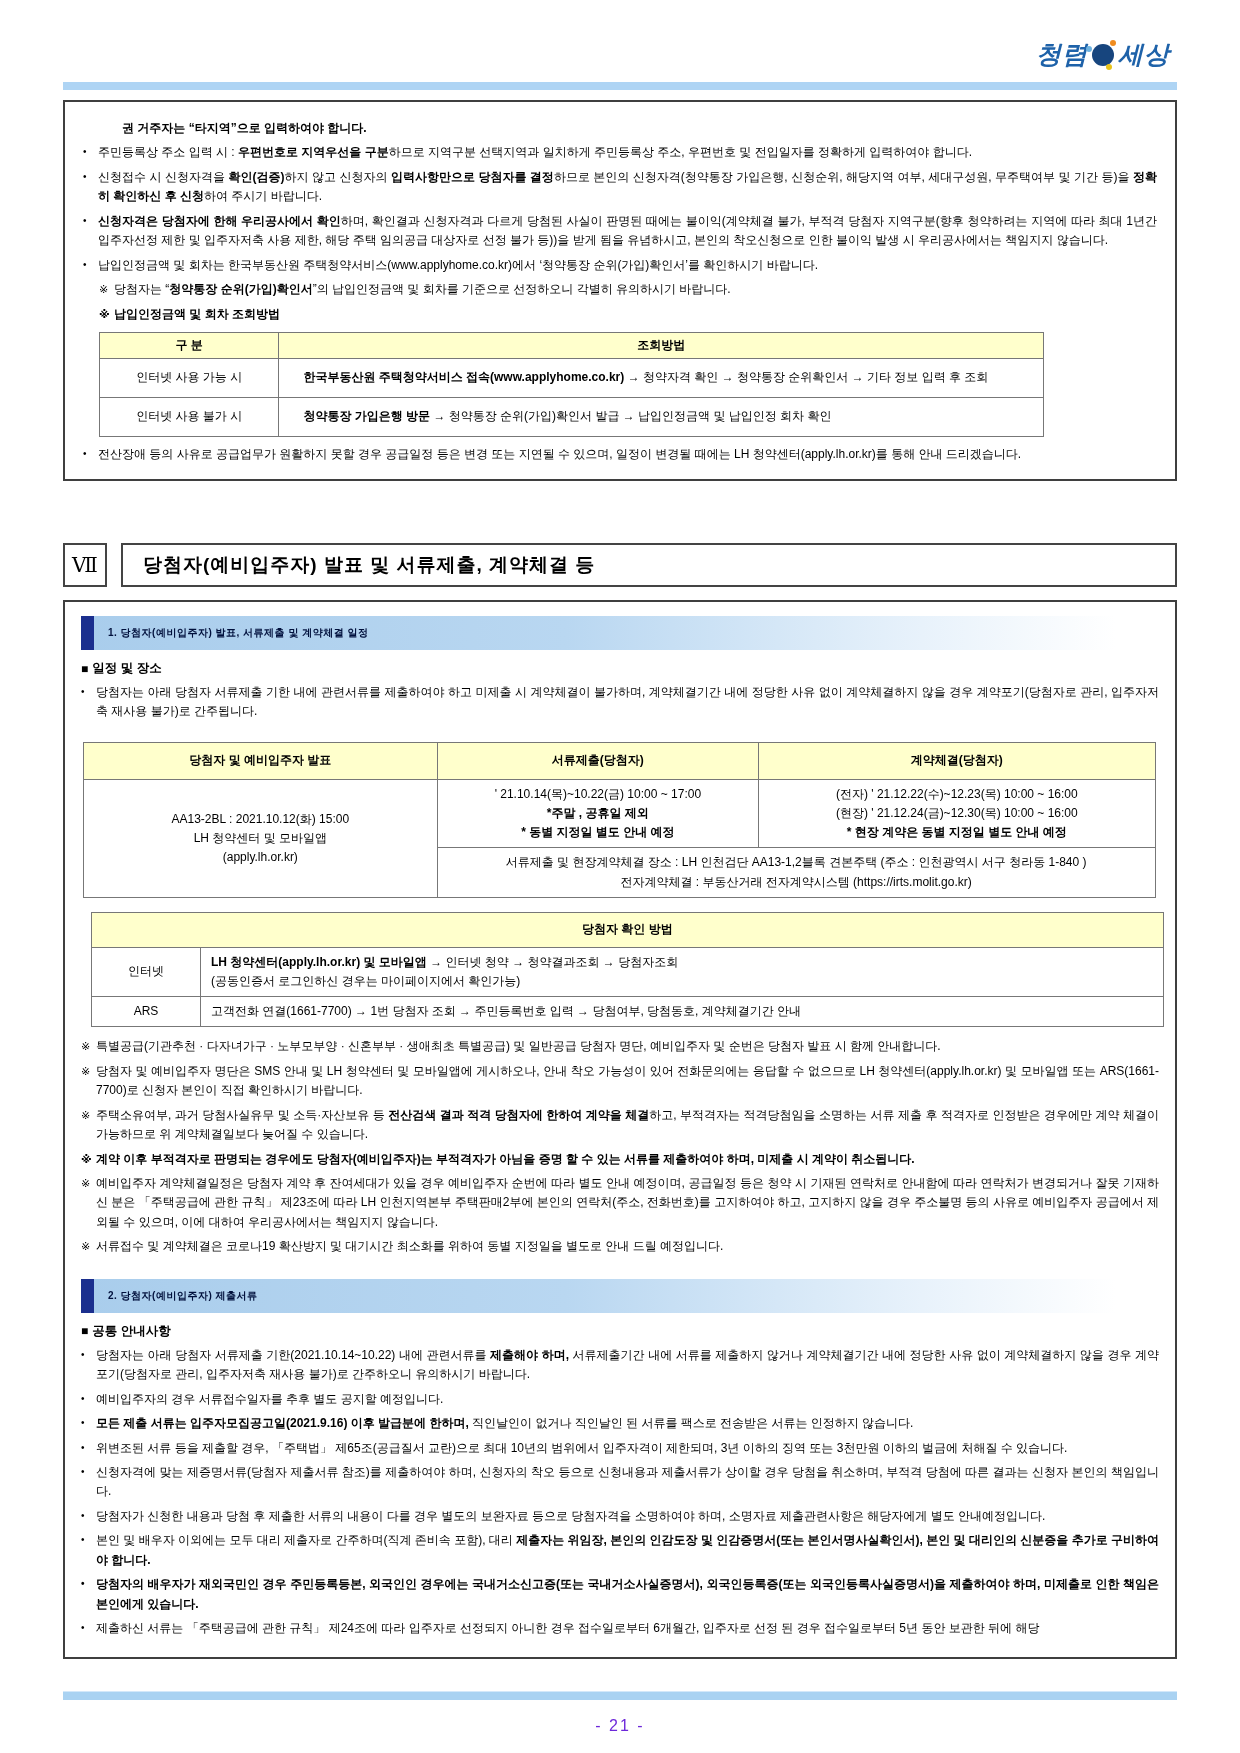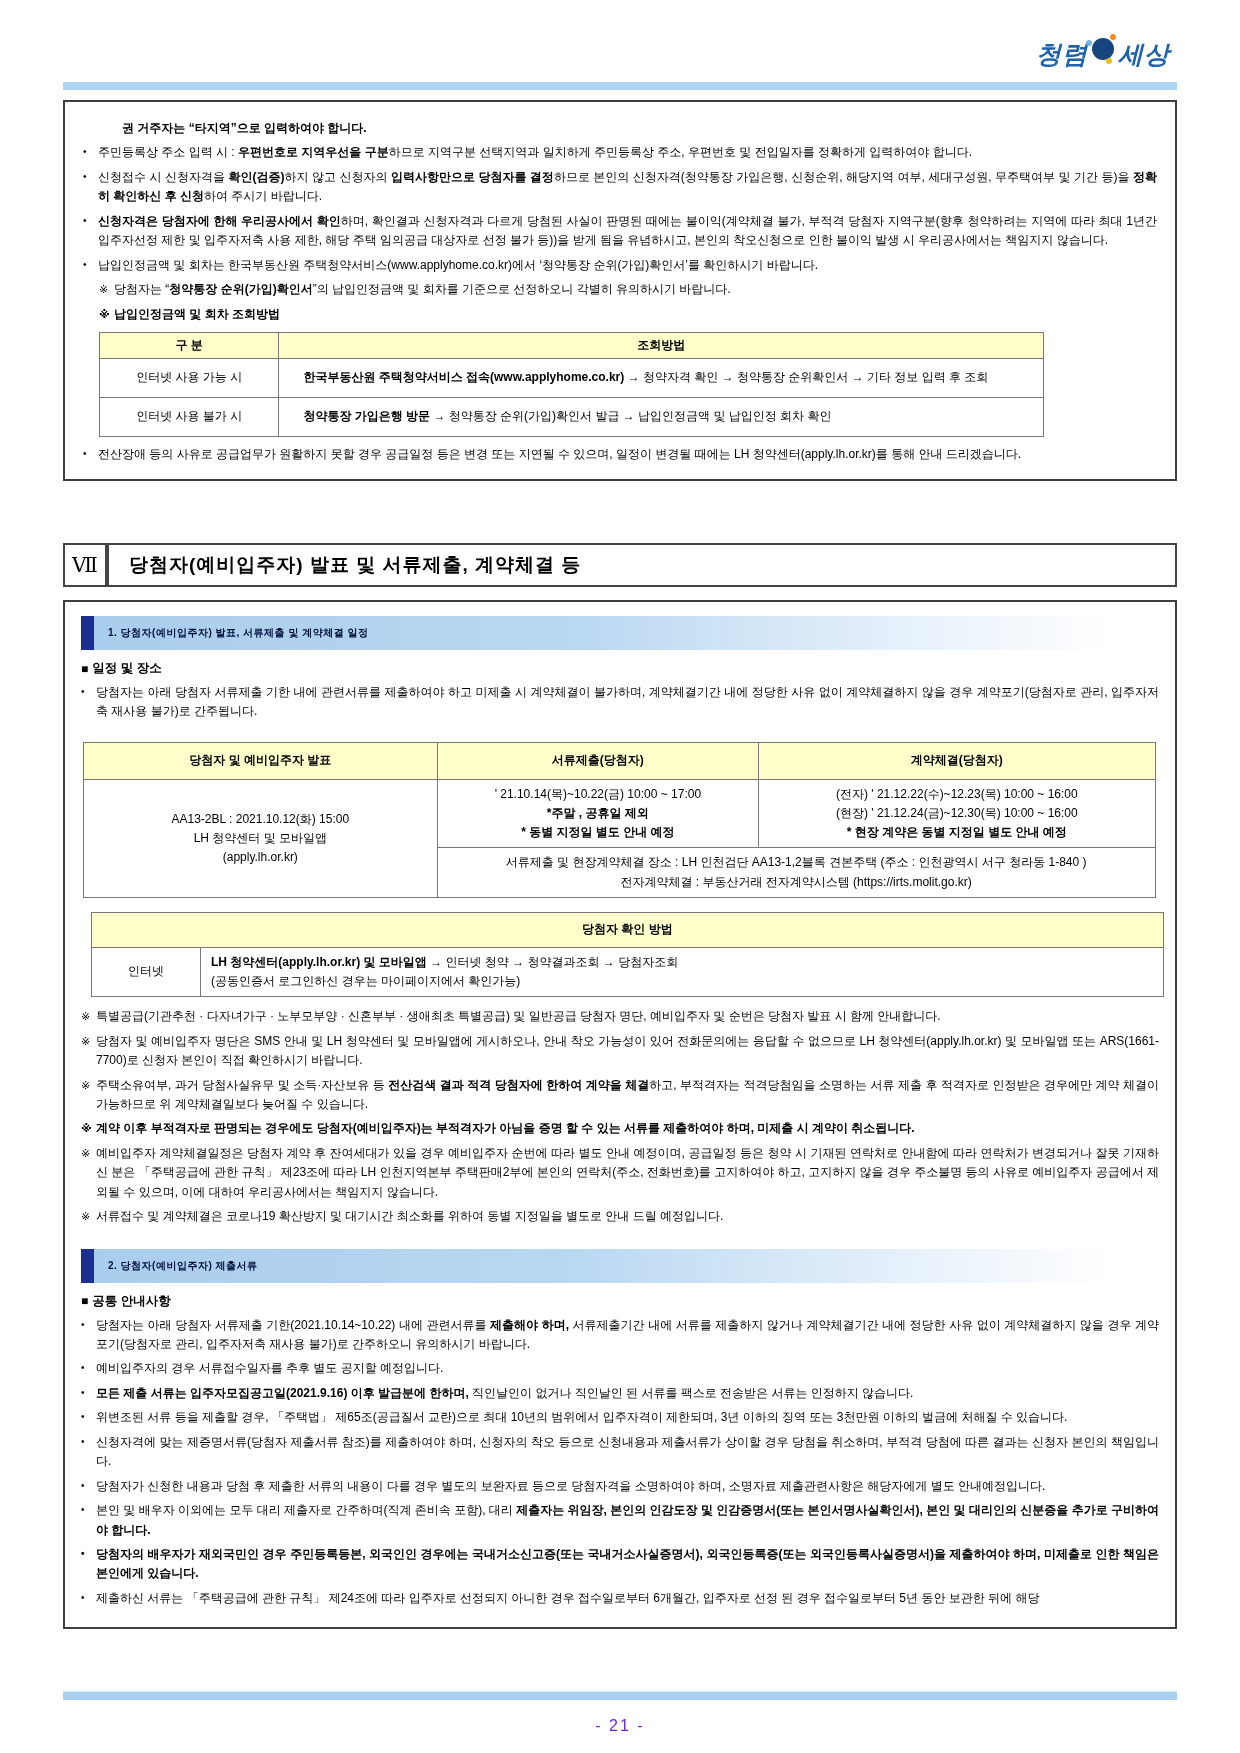--- a/index.html
+++ b/index.html
@@ -1,21 +1,21 @@
 <!DOCTYPE html>
 <html lang="ko"><head>
 <meta charset="utf-8">
 <style>
   html,body{margin:0;padding:0;background:#fff;}
   .page{position:relative;width:1240px;height:1753px;background:#fff;overflow:hidden;
         font-family:"Liberation Sans","DejaVu Sans",sans-serif;color:#000;font-size:12px;}
   .bb{font-weight:bold;}
   
   .hdr{position:absolute;top:0;left:63px;width:1114px;}
-  .logo{position:absolute;top:38px;right:70px;display:flex;gap:4px;}
+  .logo{position:absolute;top:38px;right:70px;display:flex;align-items:center;gap:4px;}
   .logo-txt{font-size:25px;font-weight:bold;color:#1e62a9;letter-spacing:1px;font-style:italic;}
   .logo-badge{position:relative;width:22px;height:22px;background:#17457e;border-radius:50%;display:inline-block;}
   .logo-badge .dot{position:absolute;border-radius:50%;width:6px;height:6px;}
   .dot-o{background:#f08c1e;top:-4px;right:-2px;}
   .dot-y{background:#e8c319;bottom:-4px;right:2px;width:5px;height:5px;}
   .dot-b{background:#6fb3e0;top:2px;left:-6px;width:5px;height:5px;}
   .top-rule{position:absolute;top:82px;left:0;width:100%;height:8px;background:#aed4f4;}
   
   .box{border:2px solid #3f3f3f;margin:0 63px;background:#fff;}
   .box1{position:absolute;top:100px;left:0;right:0;padding:12px 18px 10px 18px;}
@@ -31,21 +31,21 @@
   .tbl{border:1.5px solid #555;}
   .tbl th,.tbl td{border:1px solid #777;padding:4px 24px;}
   .tbl th{background:#ffffcc;font-weight:bold;text-align:center;}
   .lookup{width:88%;margin:8px 0 8px 16px;}
   .lookup td{height:30px;}
   .lookup .c1{width:19%;text-align:center;}
   
   .sec7{position:absolute;top:543px;left:63px;right:63px;display:flex;align-items:stretch;}
   .sec7-num{flex:none;width:40px;border:2px solid #444;display:flex;align-items:center;justify-content:center;
             font-size:20px;font-family:"Liberation Serif","DejaVu Serif",serif;}
-  .sec7-title{flex:1;border:2px solid #444;padding:7px 20px;font-size:19px;font-weight:bold;
+  .sec7-title{flex:1;margin-left:14px;border:2px solid #444;padding:7px 20px;font-size:19px;font-weight:bold;
               letter-spacing:1px;display:flex;align-items:center;}
   
   .box2{position:absolute;top:600px;left:0;right:0;padding:12px 16px 14px 16px;}
   .sec-bar{display:flex;align-items:center;height:34px;margin:2px 0 10px 0;
            background:linear-gradient(90deg,#a9cdec 0%,#b9d7f1 45%,#e8f2fb 78%,#ffffff 96%);}
   .sec-accent{flex:none;width:13px;height:34px;background:#1b2f8e;margin-right:14px;}
   .sec-bar-text{font-size:10px;font-weight:bold;color:#00103c;letter-spacing:.5px;}
   .subhead{display:flex;align-items:center;font-weight:bold;font-size:12.5px;margin:10px 0 6px 0;}
   .subhead .sq{font-size:12px;margin-right:4px;}
   .sched{width:99.5%;margin:20px 0 14px 2px;text-align:center;}
@@ -196,20 +196,26 @@
           <tr>
         <th colspan="2">당첨자 확인 방법</th>
       </tr>
       <tr>
         <td class="c1">인터넷</td>
         <td>
           <div><span class="bb">LH 청약센터(apply.lh.or.kr) 및 모바일앱</span><span> →  인터넷 청약 → 청약결과조회 → 당첨자조회</span></div>
           <div>(공동인증서 로그인하신 경우는 마이페이지에서 확인가능)</div>
         </td>
       </tr>
+      <tr>
+        <td class="c1">ARS</td>
+        <td>
+          <div>고객전화 연결(1661-7700) → 1번 당첨자 조회 → 주민등록번호 입력 → 당첨여부, 당첨동호, 계약체결기간 안내</div>
+        </td>
+      </tr>
     </tbody>
       </table>
 
     <div class="notes">
         <div class="li">
           <span class="mk mk-ast">※</span>
           <span class="tx">특별공급(기관추천 · 다자녀가구 · 노부모부양 · 신혼부부 · 생애최초 특별공급) 및 일반공급 당첨자 명단, 예비입주자 및 순번은 당첨자 발표 시 함께 안내합니다.</span>
         </div>
         <div class="li">
           <span class="mk mk-ast">※</span>

